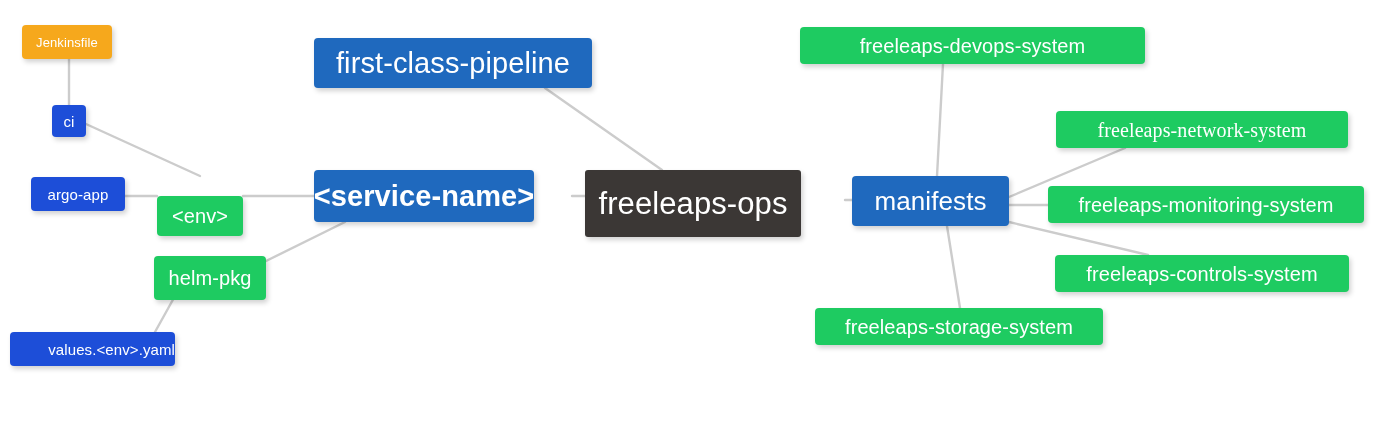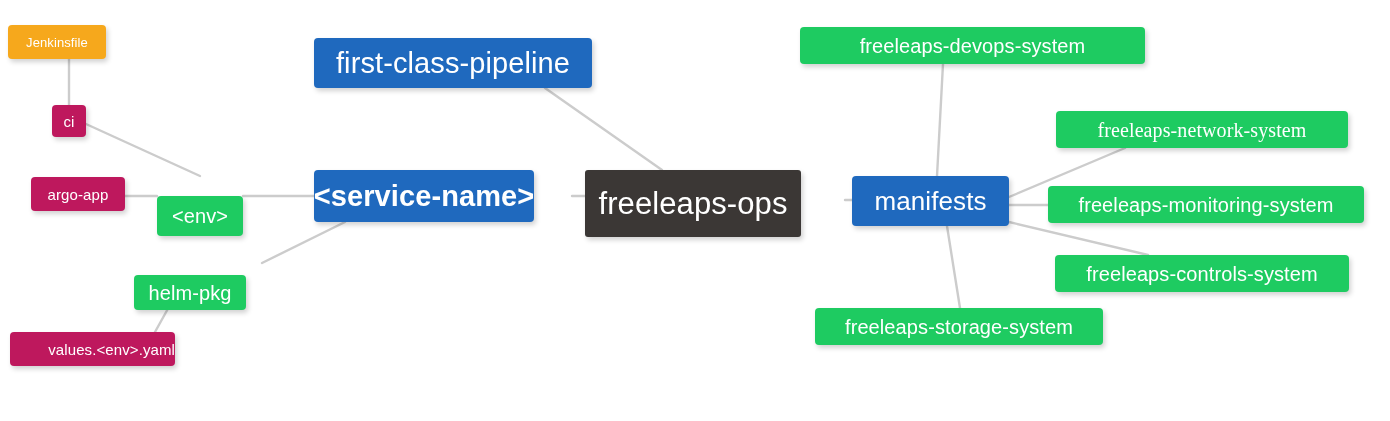--- a/index.html
+++ b/index.html
@@ -53,21 +53,21 @@
   }
   .n-blue-lg {
     background: #1f69be;
     font-size: 29px;
   }
   .n-green {
     background: #1ecb61;
     font-size: 20px;
   }
   .n-red {
-    background: #be185d;
+    background: #1d4ed8;
     font-size: 15px;
   }
   .n-orange {
     background: #f6a81c;
     font-size: 13px;
   }
 </style>
 </head>
 <body>
 
@@ -82,33 +82,33 @@
       <line x1="572" y1="196" x2="585" y2="196" stroke="#cccccc" stroke-width="2.4" stroke-linecap="round"></line>
       <line x1="545" y1="88" x2="662" y2="170" stroke="#cccccc" stroke-width="2.4" stroke-linecap="round"></line>
       <line x1="845" y1="200" x2="852" y2="200" stroke="#cccccc" stroke-width="2.4" stroke-linecap="round"></line>
       <line x1="937" y1="176" x2="943" y2="64" stroke="#cccccc" stroke-width="2.4" stroke-linecap="round"></line>
       <line x1="1009" y1="197" x2="1125" y2="148" stroke="#cccccc" stroke-width="2.4" stroke-linecap="round"></line>
       <line x1="1009" y1="205" x2="1048" y2="205" stroke="#cccccc" stroke-width="2.4" stroke-linecap="round"></line>
       <line x1="1009" y1="222" x2="1148" y2="255" stroke="#cccccc" stroke-width="2.4" stroke-linecap="round"></line>
       <line x1="947" y1="226" x2="960" y2="308" stroke="#cccccc" stroke-width="2.4" stroke-linecap="round"></line>
     </svg>
   <div id="node-layer">
-      <div class="node n-orange" style="left: 8px; top: 25px; width: 98px; height: 34px;">
+      <div class="node n-orange" style="left: 22px; top: 25px; width: 90px; height: 34px;">
         <span>Jenkinsfile</span>
       </div>
       <div class="node n-red" style="left: 52px; top: 105px; width: 34px; height: 32px;">
         <span>ci</span>
       </div>
       <div class="node n-red" style="left: 31px; top: 177px; width: 94px; height: 34px;">
         <span>argo-app</span>
       </div>
       <div class="node n-green" style="left: 157px; top: 176px; width: 86px; height: 40px; margin-top: 20px;">
         <span>&lt;env&gt;</span>
       </div>
-      <div class="node n-green" style="left: 134px; top: 256px; width: 112px; height: 35px; margin-top: 19px;">
+      <div class="node n-green" style="left: 154px; top: 256px; width: 112px; height: 44px;">
         <span>helm-pkg</span>
       </div>
       <div class="node n-red" style="left: 10px; top: 332px; width: 165px; height: 34px; justify-content: flex-end;">
         <span>values.&lt;env&gt;.yaml</span>
       </div>
       <div class="node n-blue-lg" style="left: 314px; top: 38px; width: 278px; height: 50px;">
         <span>first-class-pipeline</span>
       </div>
       <div class="node n-blue-lg" style="left: 314px; top: 170px; width: 220px; height: 52px; font-weight: bold;">
         <span>&lt;service-name&gt;</span>

